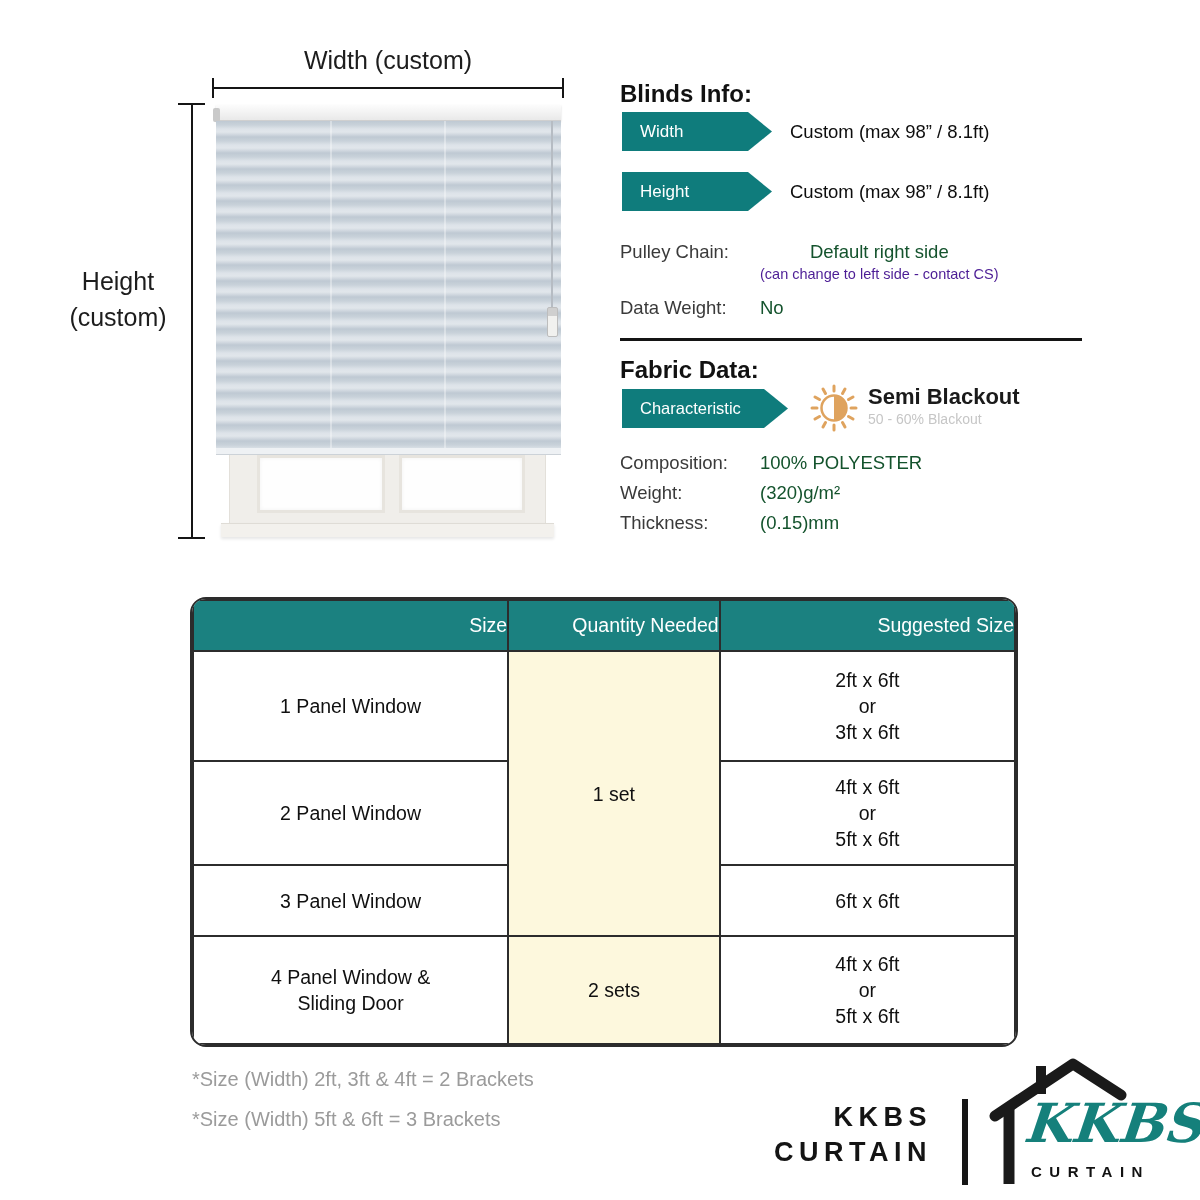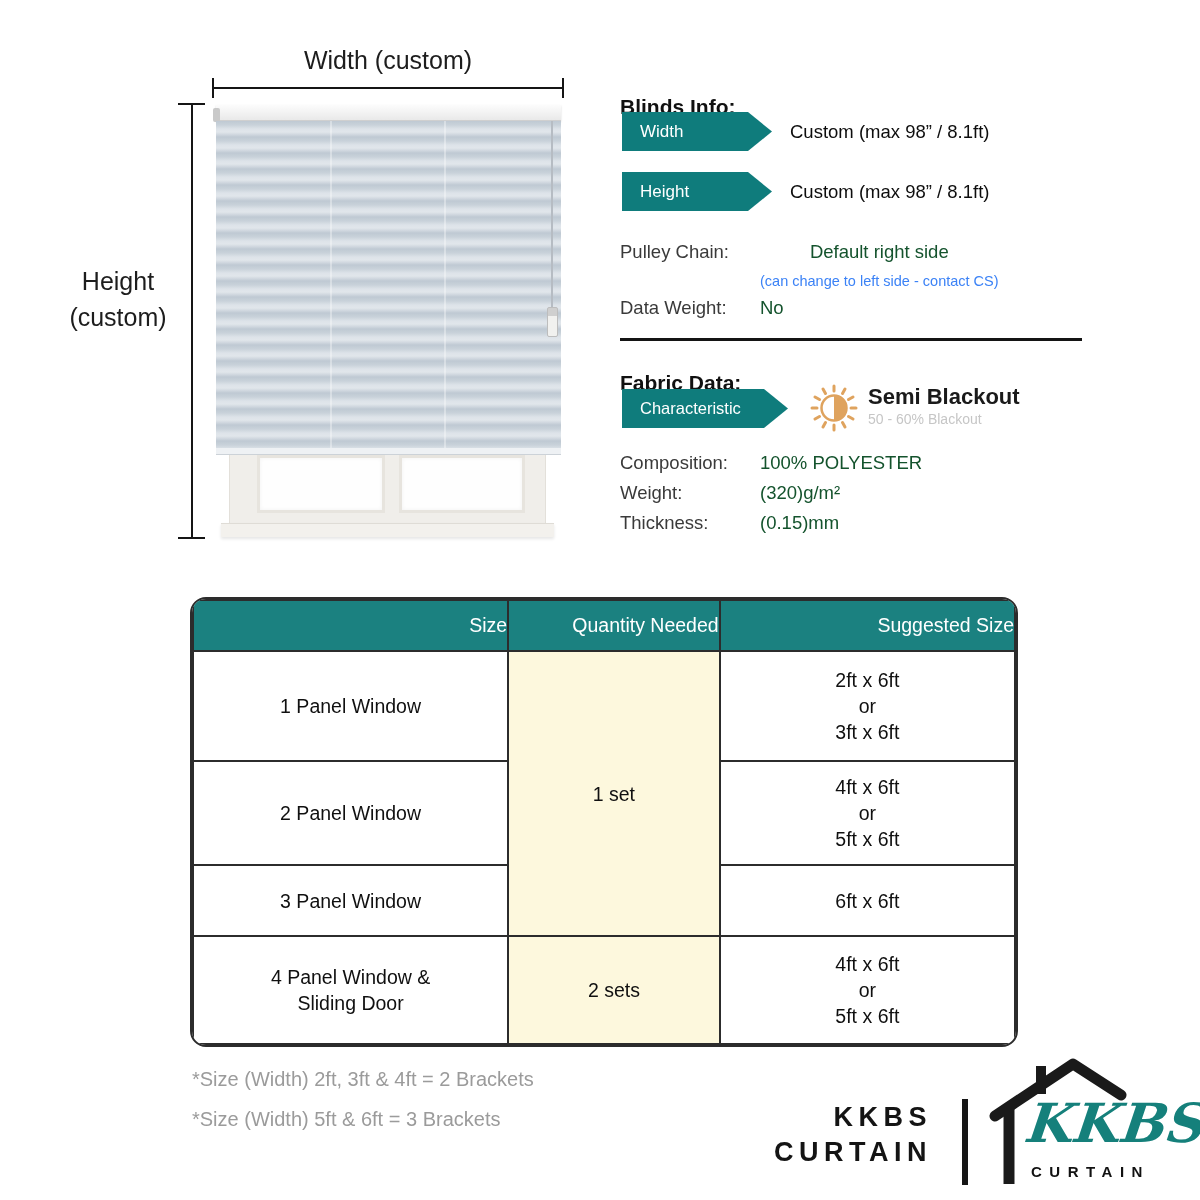--- a/index.html
+++ b/index.html
@@ -32,37 +32,37 @@
     background:repeating-linear-gradient(180deg,
       #bfc9d3 0px, #c9d2da 4px, #dde3e9 8px, #e1e6eb 11px, #cdd5dd 14px, #bfc9d3 16px);
   }
   #blind-fabric::before { content:""; position:absolute; left:33%; top:0; width:2px; height:100%; background:rgba(255,255,255,.35); }
   #blind-fabric::after  { content:""; position:absolute; left:66%; top:0; width:2px; height:100%; background:rgba(255,255,255,.35); }
   #blind-cord { position:absolute; right:8px; top:0; width:2px; height:192px; background:#b6bcc3; }
   #blind-wand { position:absolute; right:3px; top:186px; width:11px; height:30px; background:linear-gradient(#cfcfcf 30%,#f1f1ef 30%); border:1px solid #bdbdbd; border-radius:2px; }
   #blind-bottomrail { height:7px; background:#eef1f4; border-bottom:1px solid #ccd2d8; }
 
   
-  .section-title { font-size:21px; font-weight:bold; color:#111111;margin-top:15px; }
+  .section-title { font-size:24px; font-weight:bold; color:#111111; }
   #blinds-info-title { left:620px; top:80px; }
   #fabric-title { left:620px; top:356px; }
 
   .banner { background:#0f7c7c; color:#ffffff; height:39px; line-height:39px; padding-left:18px;
             font-size:17px; clip-path:polygon(0 0, calc(100% - 24px) 0, 100% 50%, calc(100% - 24px) 100%, 0 100%); }
   .banner-row { height:39px; }
   #banner-row-width  { left:622px; top:112px; width:460px; }
   #banner-row-height { left:622px; top:172px; width:460px; }
   #banner-row-width .banner, #banner-row-height .banner { width:150px; }
   .banner-value { position:absolute; left:168px; top:0; line-height:39px; font-size:18.5px; color:#0d0d0d; white-space:nowrap; }
 
   .spec-row { display:flex; font-size:18.5px; }
   .spec-label { width:140px; color:#3a3a3a; flex:none; }
   .spec-value { color:#14532d;text-align:center; }
   #pulley-row { left:620px; top:241px; }
-  .spec-note { font-size:14.5px; color:#3b82f6; margin-top:10px;text-align:center; }
+  .spec-note { font-size:14.5px; color:#4c1d95; margin-top:3px;text-align:center; }
   #cord-row { left:620px; top:297px; }
   #info-divider { left:620px; top:338px; width:462px; height:3px; background:#141414; }
 
   #characteristic-row { left:622px; top:389px; width:460px; height:39px; }
   #characteristic-row .banner { width:166px; font-size:16.5px; }
   #sun-icon { position:absolute; left:186px; top:-7px; }
   #characteristic-text { position:absolute; left:246px; top:-5px; }
   #characteristic-value { font-size:22px; font-weight:bold; color:#1a1a1a; line-height:26px; }
   #characteristic-sub { font-size:14px; color:#c6c6c6; margin-top:1px; }
 

